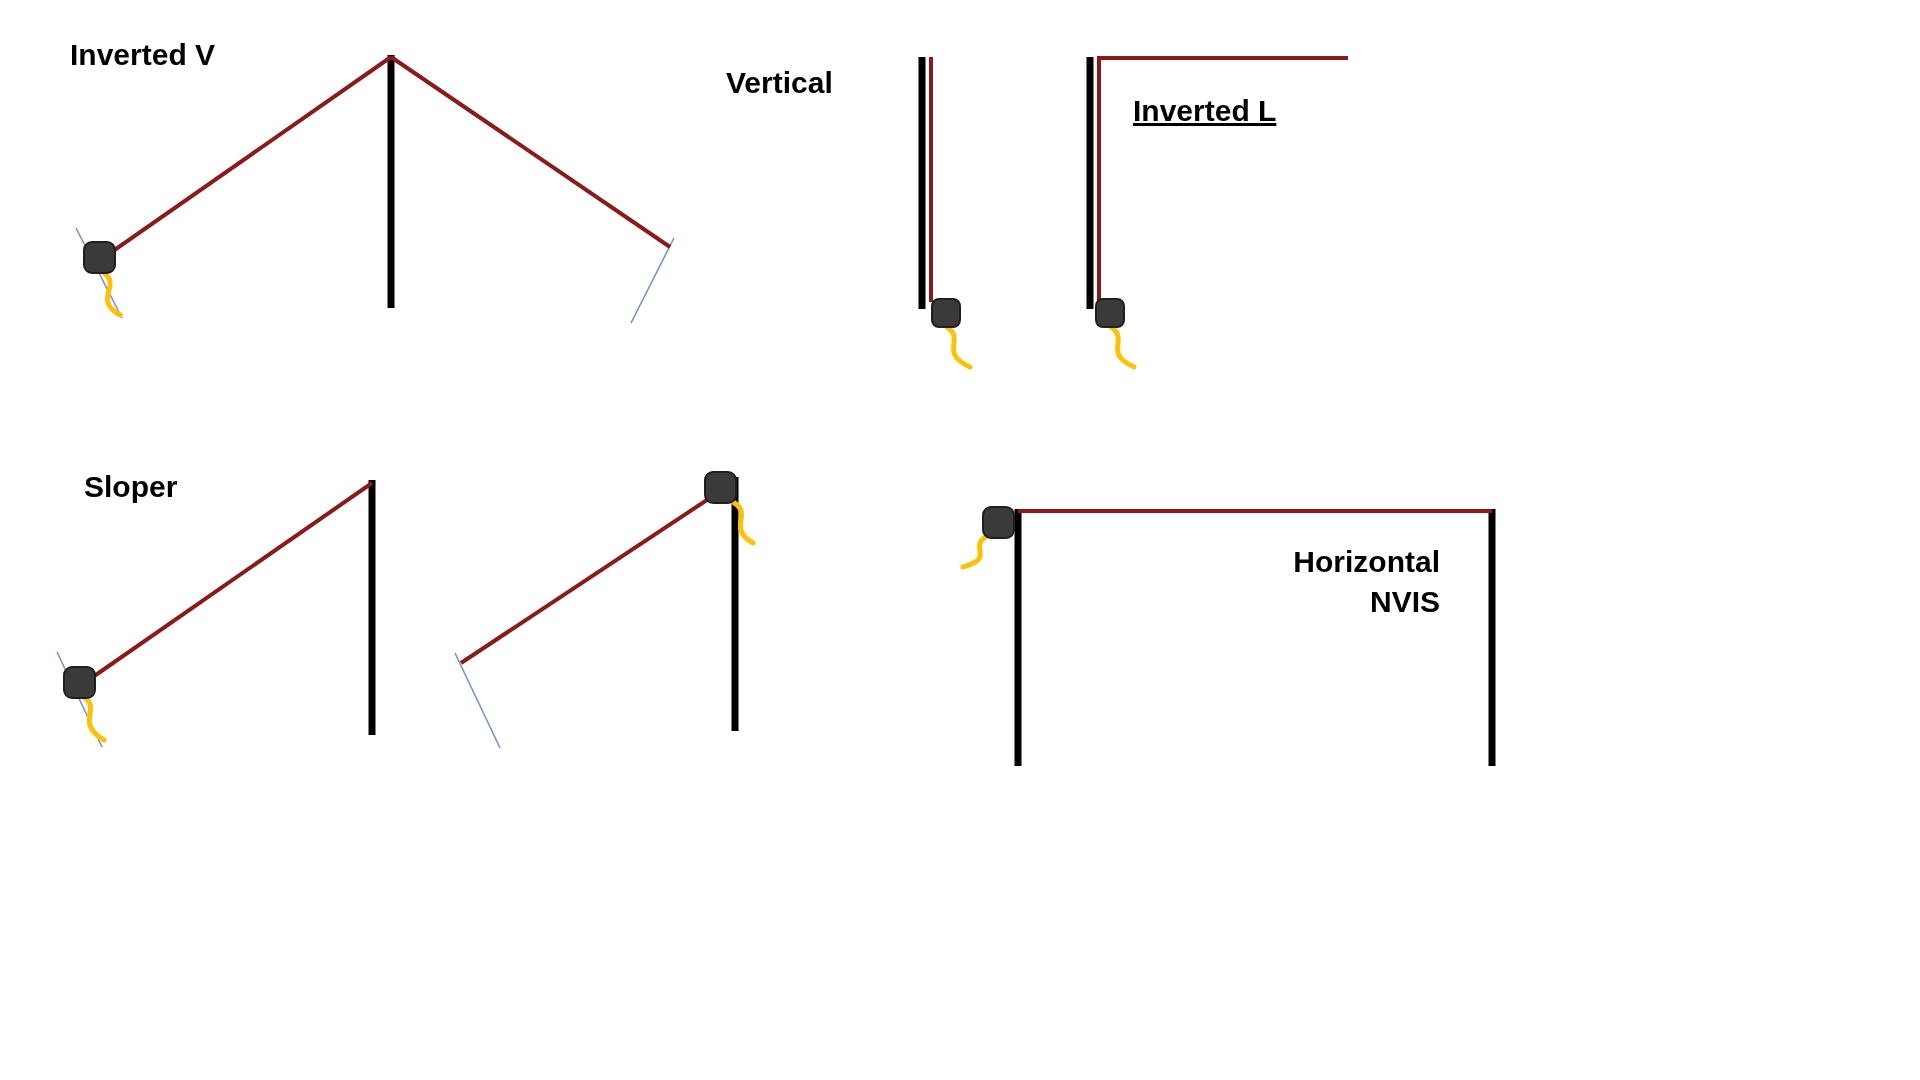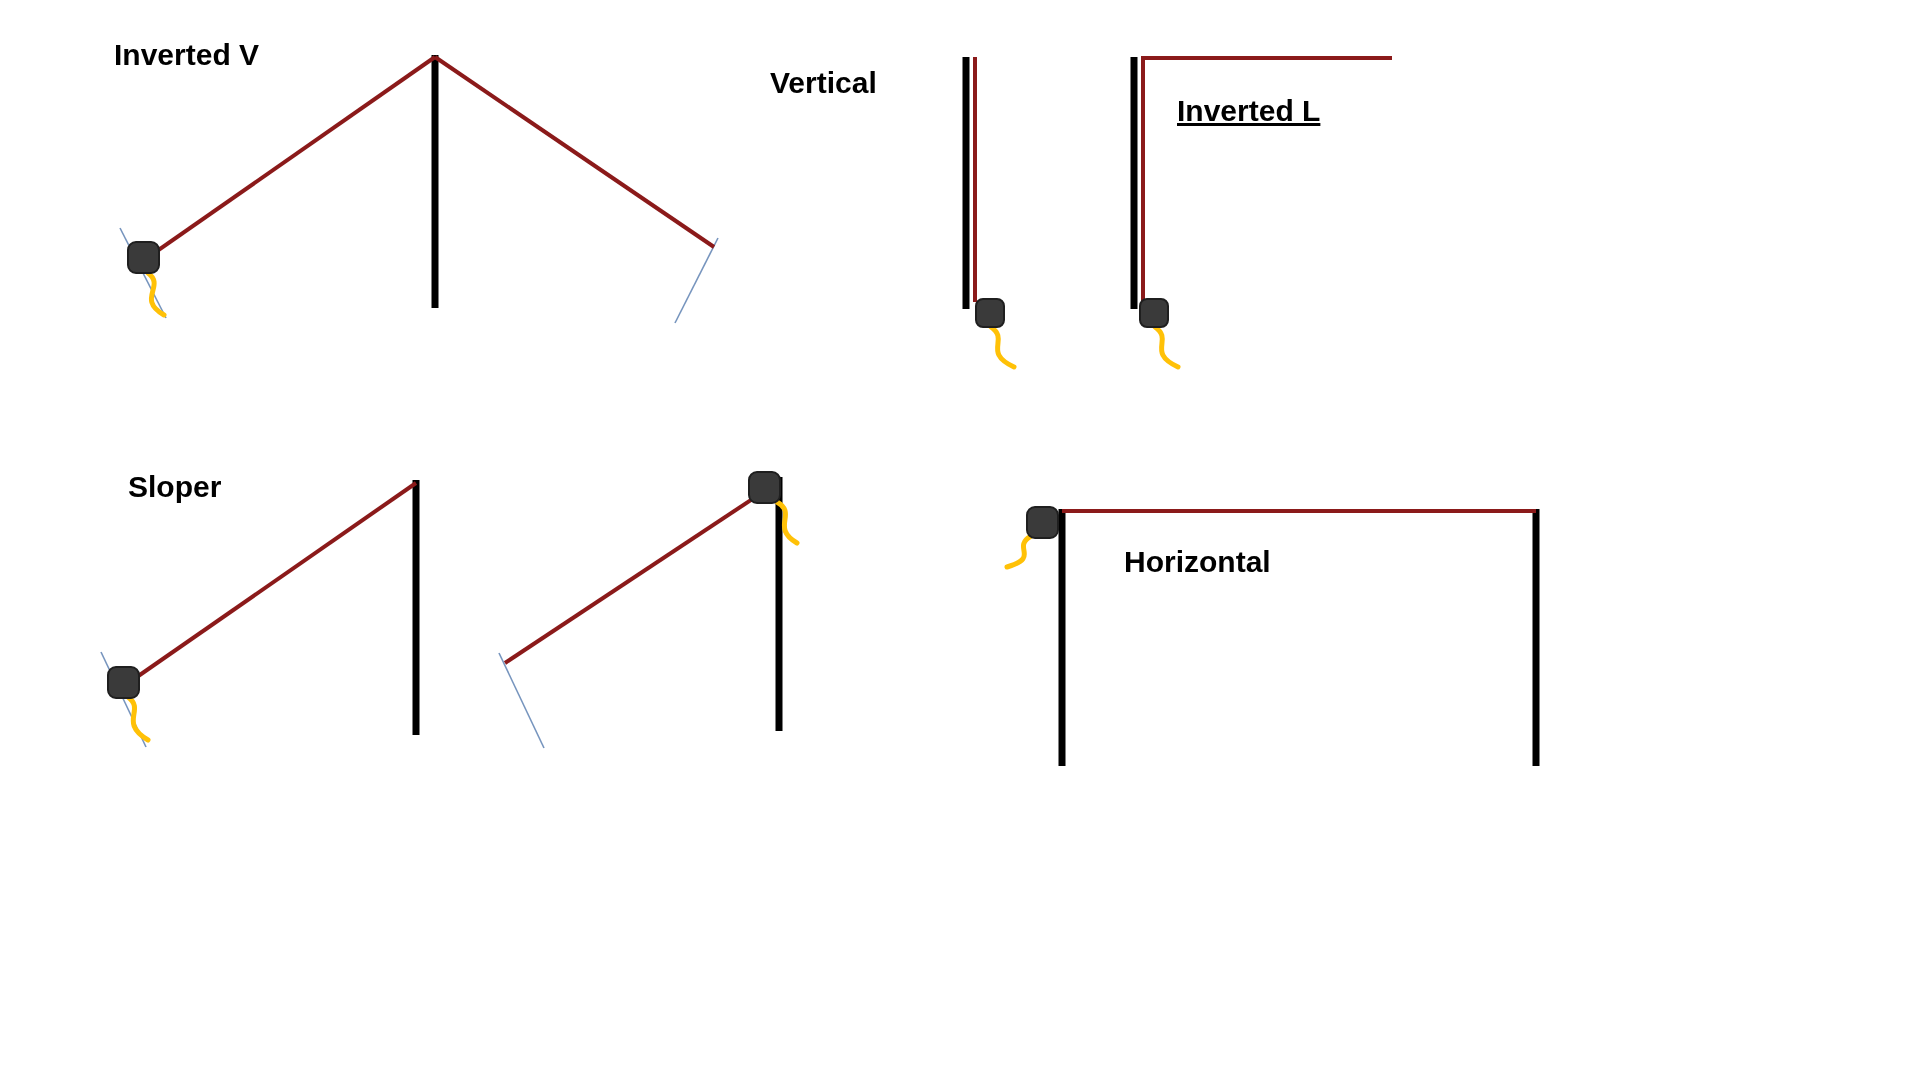--- a/index.html
+++ b/index.html
@@ -17,21 +17,20 @@
     padding: 0;
     background: var(--bg-color);
   }
   .canvas {
     position: relative;
     width: 1672px;
     height: 1080px;
     background: var(--bg-color);
     overflow: hidden;
     font-family: "Liberation Sans", sans-serif;
-    margin-left: 44px;
   }
   svg.diagram {
     position: absolute;
     left: 0;
     top: 0;
   }
   .wire {
     stroke: var(--wire-color);
     stroke-width: 4;
     fill: none;
@@ -58,21 +57,21 @@
     stroke-width: 2;
   }
   .label {
     position: absolute;
     color: var(--label-color);
     font-weight: 700;
     font-size: 30px;
     white-space: nowrap;
   }
   .label-center {
-    text-align: left;
+    text-align: right;
     white-space: normal;
     line-height: 40px;
   }
 </style>
 </head>
 <body>
 
 <div class="canvas">
 
   <svg class="diagram" width="1920" height="1080" viewBox="0 0 1920 1080">
@@ -130,15 +129,16 @@
   <div class="label" style="left:70px; top:38px;">Inverted V</div>
 
   <div class="label" style="left:726px; top:66px;">Vertical</div>
 
   <div class="label" style="left:1133px; top:94px;text-decoration:underline;">Inverted L</div>
 
   <div class="label" style="left:84px; top:470px;">Sloper</div>
 
   <div class="label label-center" style="left:1080px; top:542px; width:360px;">
     <div>Horizontal</div>
+    <div>NVIS</div>
   </div>
 
 </div>
 
 </body></html>

